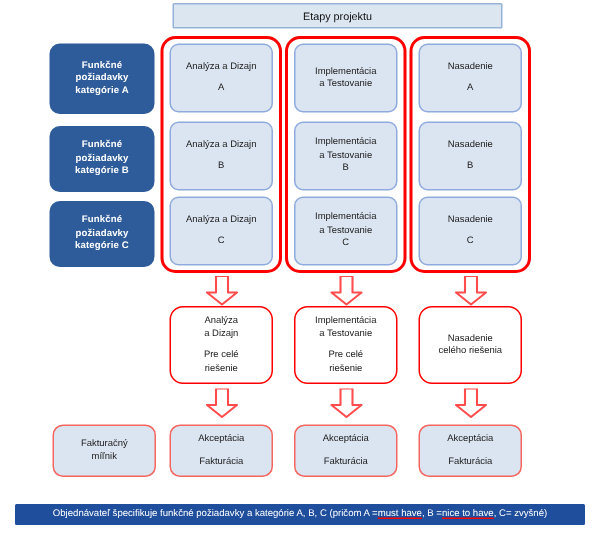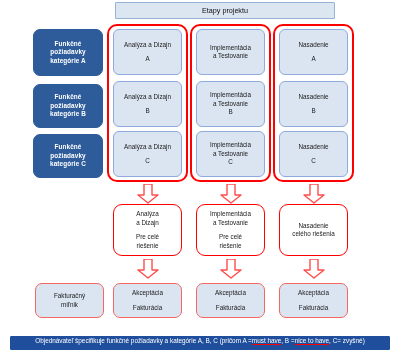--- a/index.html
+++ b/index.html
@@ -17,20 +17,21 @@
     background: #ffffff;
     overflow: hidden;
   }
 
   
   .box {
     position: absolute;
     box-sizing: border-box;
     display: flex;
     flex-direction: column;
+    align-items: center;
     justify-content: center;
     text-align: center;
     line-height: 1.35;
   }
 
   
   .header-bar {
     background: #dce6f1;
     border: 1px solid #95b3d7;
     color: #0d0d0d;

